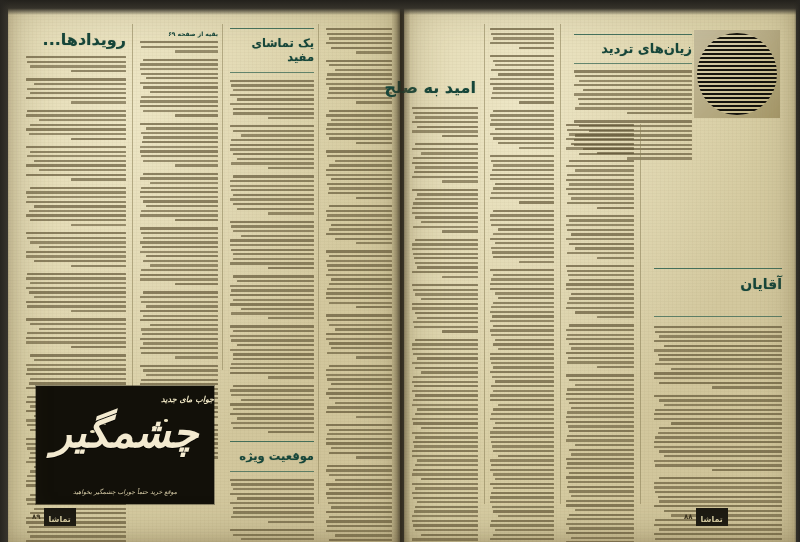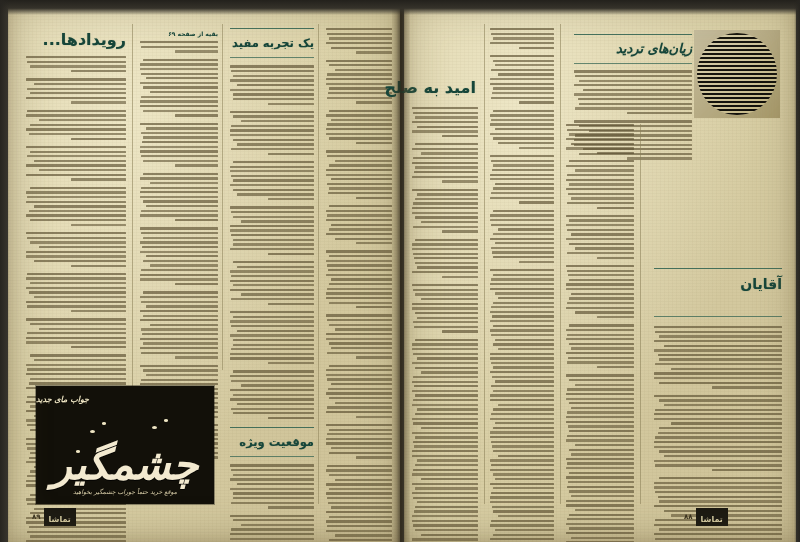--- a/index.html
+++ b/index.html
@@ -92,30 +92,29 @@
     background:linear-gradient(135deg, rgba(255,255,255,.18), rgba(0,0,0,.25));
     mix-blend-mode:overlay;
   }
 
   
   .ad{
     position:absolute;background:#121009;overflow:hidden;
     box-shadow:0 0 0 1px rgba(0,0,0,.35);
   }
   .ad .adtop{
-    position:absolute;left:0;right:0;top:9px;text-align:left;
+    position:absolute;left:0;right:0;top:9px;text-align:right;
     color:#efe6c4;font-size:8px;direction:rtl;font-style:italic;font-weight:bold;
     letter-spacing:.4px;
   }
   .ad .brand{
     position:absolute;left:0;right:0;top:24px;text-align:center;
     color:#f3ead0;font-size:42px;line-height:46px;direction:rtl;font-weight:bold;
     font-style:italic;letter-spacing:-3px;
     text-shadow:0 1px 0 rgba(0,0,0,.8);
-    margin-top:32px;
   }
   .ad .adsub{
     position:absolute;left:6px;right:6px;bottom:22px;text-align:center;
     color:#e4d9b4;font-size:6.4px;line-height:9px;direction:rtl;font-style:italic;
   }
   .ad .adsub2{
     position:absolute;left:6px;right:6px;bottom:9px;text-align:center;
     color:#ded3ad;font-size:6.2px;direction:rtl;font-style:italic;
   }
   .ad .dot{position:absolute;width:5px;height:3px;border-radius:50%;background:#efe6c4;}
@@ -378,21 +377,21 @@
       <div class="dot" style="left:128px;top:33px;width:4px;height:2.5px;"></div>
       <div class="dot" style="left:40px;top:64px;width:4px;height:2.5px;"></div>
       <div class="brand">چشمگیر</div>
       <div class="adsub2">موقع خرید حتماً جوراب چشمگیر بخواهید</div>
     </div>
 
     <div class="vrule" style="left:214px;top:24px;height:346px;"></div>
 
     <div class="col" style="left:222px;top:28px;width:84px;">
       <div class="rule" style="width:84px;margin-bottom:7px;"></div>
-      <div class="hd" style="font-size:11.5px;margin-bottom:7px;">یک تجربه مفید</div>
+      <div class="hd" style="font-size:11.5px;margin-bottom:7px;">یک تماشای مفید</div>
       <div class="rule thin" style="width:84px;margin-bottom:7px;"></div>
       <div class="body">
         <div class="para">
             <div class="ln s1"></div>
             <div class="ln s3"></div>
             <div class="ln s2"></div>
             <div class="ln s5"></div>
             <div class="ln s4"></div>
             <div class="ln s1"></div>
             <div class="ln s7"></div>
@@ -637,21 +636,21 @@
       <div class="logo">تماشا</div>
       <div class="pg">۸۹</div>
     </div>
 
     <div class="vignette"></div>
   </div>
 
   <div class="page right">
     <div class="grain"></div>
 
-    <div class="col" style="left:170px;top:34px;width:118px;font-style:italic;">
+    <div class="col" style="left:170px;top:34px;width:118px;">
       <div class="rule" style="width:118px;margin-bottom:6px;"></div>
       <div class="hd" style="font-size:13px;margin-bottom:6px;">زیان‌های تردید</div>
       <div class="rule thin" style="width:118px;margin-bottom:6px;"></div>
       <div class="body">
         <div class="para">
             <div class="ln s1"></div>
             <div class="ln s3"></div>
             <div class="ln s2"></div>
             <div class="ln s5"></div>
             <div class="ln s4"></div>

